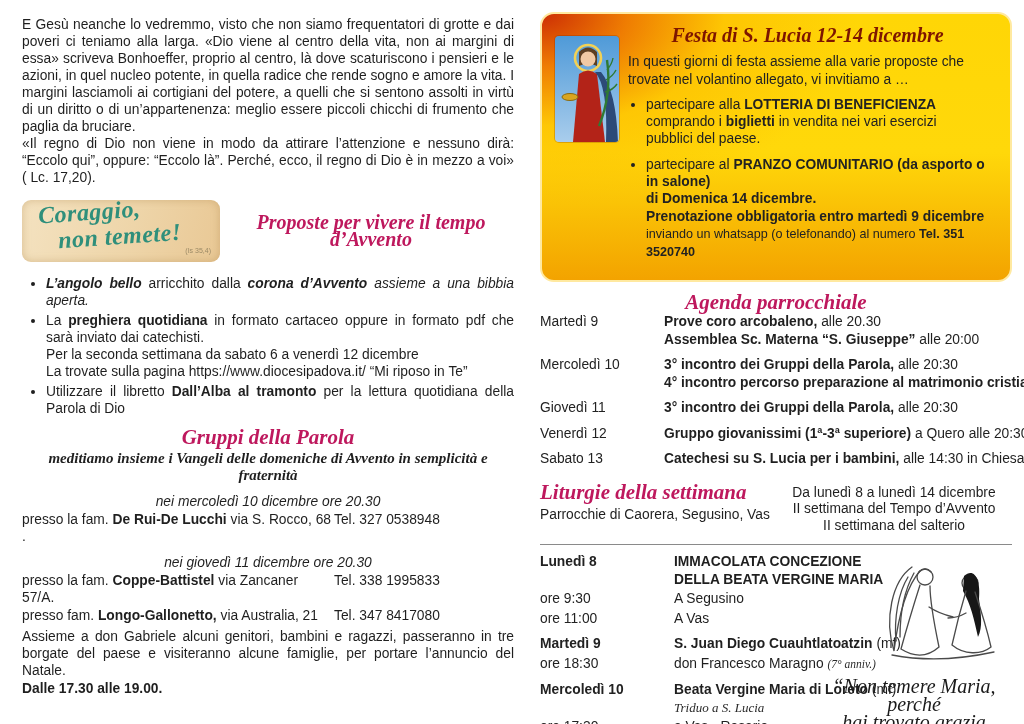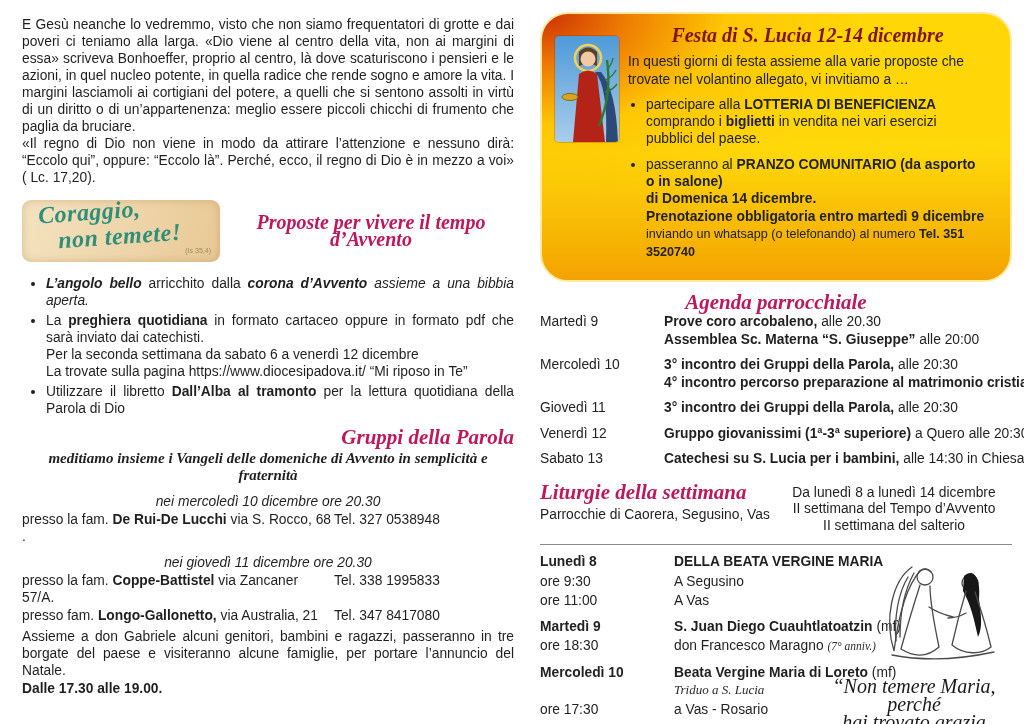--- a/index.html
+++ b/index.html
@@ -34,30 +34,30 @@
   .banner .bl2{position:absolute;left:36px;top:28px;transform:rotate(-4deg);
     font-family:"Liberation Serif",serif;font-style:italic;font-weight:700;
     font-size:24px;color:#2f8f7b;letter-spacing:.5px;}
   .banner .bref{position:absolute;right:9px;bottom:3px;font-size:7px;color:#9b8a66;}
   .proposte-title{flex:1;text-align:center;align-self:center;font-size:20px;padding-left:8px;}
 
   ul.bullets{margin:13px 0 8px 0;padding-left:24px;}
   ul.bullets li{margin-bottom:3px;text-align:justify;}
   .li-line{min-height:17px;}
 
-  .section-title{text-align:right;font-size:21px;margin-top:3px;line-height:24px;}
+  .section-title{text-align:center;font-size:21px;margin-top:3px;line-height:24px;}
   .gruppi-sub{text-align:center;font-family:"Liberation Serif",serif;font-weight:700;
     font-style:italic;font-size:15px;margin-top:1px;}
   .meet-header{text-align:center;font-style:italic;font-size:13.8px;margin-top:9px;}
   .meet-row{display:flex;margin-top:1px;}
   .meet-who{width:312px;flex:none;}
   .canto-p{margin:4px 0 0 0;text-align:justify;}
   .canto-hours{font-weight:700;margin-top:1px;}
 
-  .festa-box{position:relative;border-radius:28px;border:2px solid #ffe9a0;
+  .festa-box{position:relative;border-radius:14px;border:2px solid #ffe9a0;
     padding:8px 23px 10px 86px;min-height:156px;
     background:
       radial-gradient(130% 140% at 0% 0%, rgba(205,47,5,1) 0%, rgba(238,120,2,.95) 14%, rgba(253,185,0,.55) 30%, rgba(255,216,5,0) 52%),
       linear-gradient(180deg,#ffd606 0%,#ffd80a 52%,#f3a300 100%);}
   .saint{position:absolute;left:13px;top:22px;width:64px;height:106px;border-radius:4px;overflow:hidden;box-shadow:0 0 0 1px rgba(120,40,0,.25);}
   .festa-title{text-align:center;font-size:20px;color:#7d1500;margin:2px 0 6px 0;line-height:23px;}
   .festa-intro{margin:0;color:#222;line-height:17.5px;}
   ul.festa-bullets{margin:8px 0 0 2px;padding-left:16px;}
   ul.festa-bullets li{margin-bottom:9px;color:#222;}
   ul.festa-bullets .li-line{min-height:17.5px;}
@@ -166,21 +166,21 @@
           <ellipse cx="15" cy="61" rx="8" ry="3.5" fill="#d9a520" stroke="#8a6a10" stroke-width="1"></ellipse>
         </svg>
       </div>
       <div class="festa-title h">Festa di S. Lucia 12-14 dicembre</div>
       <p class="festa-intro">In questi giorni di festa assieme alla varie proposte che trovate nel volantino allegato, vi invitiamo a …</p>
       <ul class="festa-bullets">
           <li>
             <div class="li-line"><span class="k-p">partecipare alla </span><span class="k-b">LOTTERIA DI BENEFICIENZA</span><span class="k-p"> comprando i </span><span class="k-b">biglietti</span><span class="k-p"> in vendita nei vari esercizi pubblici del paese.</span></div>
           </li>
           <li>
-            <div class="li-line"><span class="k-p">passeranno al </span><span class="k-b">PRANZO COMUNITARIO (da asporto o in salone)</span></div>
+            <div class="li-line"><span class="k-p">partecipare al </span><span class="k-b">PRANZO COMUNITARIO (da asporto o in salone)</span></div>
             <div class="li-line"><span class="k-b">di Domenica 14 dicembre.</span></div>
             <div class="li-line"><span class="k-b">Prenotazione obbligatoria entro martedì 9 dicembre</span></div>
             <div class="li-line"><span class="k-sm">inviando un whatsapp (o telefonando) al numero </span><span class="k-bsm">Tel. 351 3520740</span></div>
           </li>
         </ul>
     </div>
 
     <div class="agenda-title h">Agenda parrocchiale</div>
     <div class="rows agenda-rows">
         <div class="row">
@@ -228,20 +228,21 @@
         <div>II settimana del salterio</div>
       </div>
     </div>
     <hr class="lit-rule">
 
     <div class="lit-body">
       <div class="rows lit-rows">
           <div class="row">
             <div class="row-label lb">Lunedì 8</div>
             <div class="row-lines">
+              <div class="row-line"><span class="k-b">IMMACOLATA CONCEZIONE</span></div>
               <div class="row-line"><span class="k-b">DELLA BEATA VERGINE MARIA</span></div>
             </div>
           </div>
           <div class="row">
             <div class="row-label">ore 9:30</div>
             <div class="row-lines">
               <div class="row-line"><span class="k-p">A Segusino</span></div>
             </div>
           </div>
           <div class="row">

